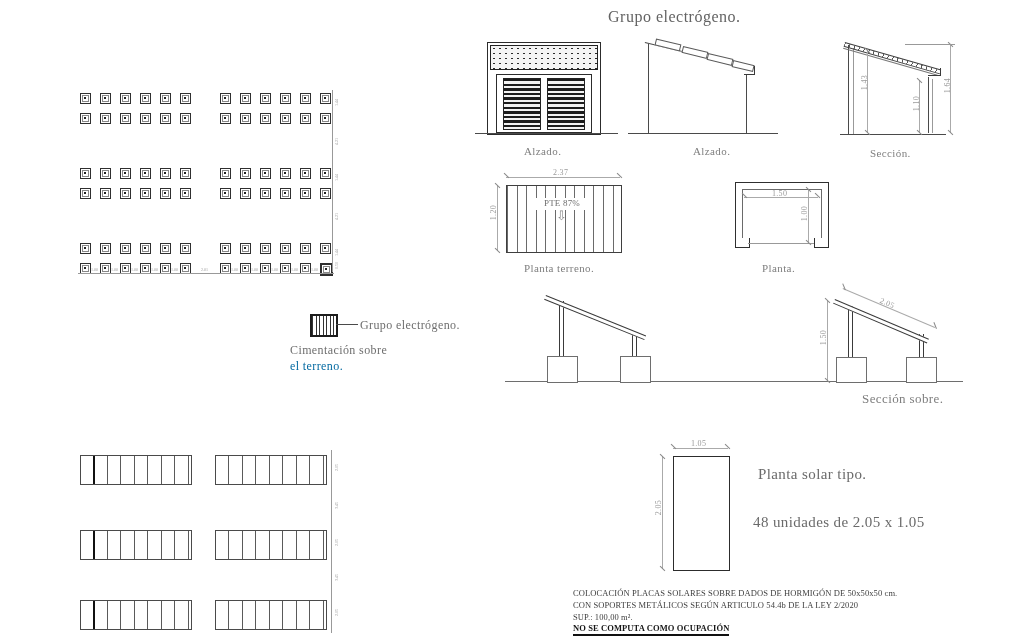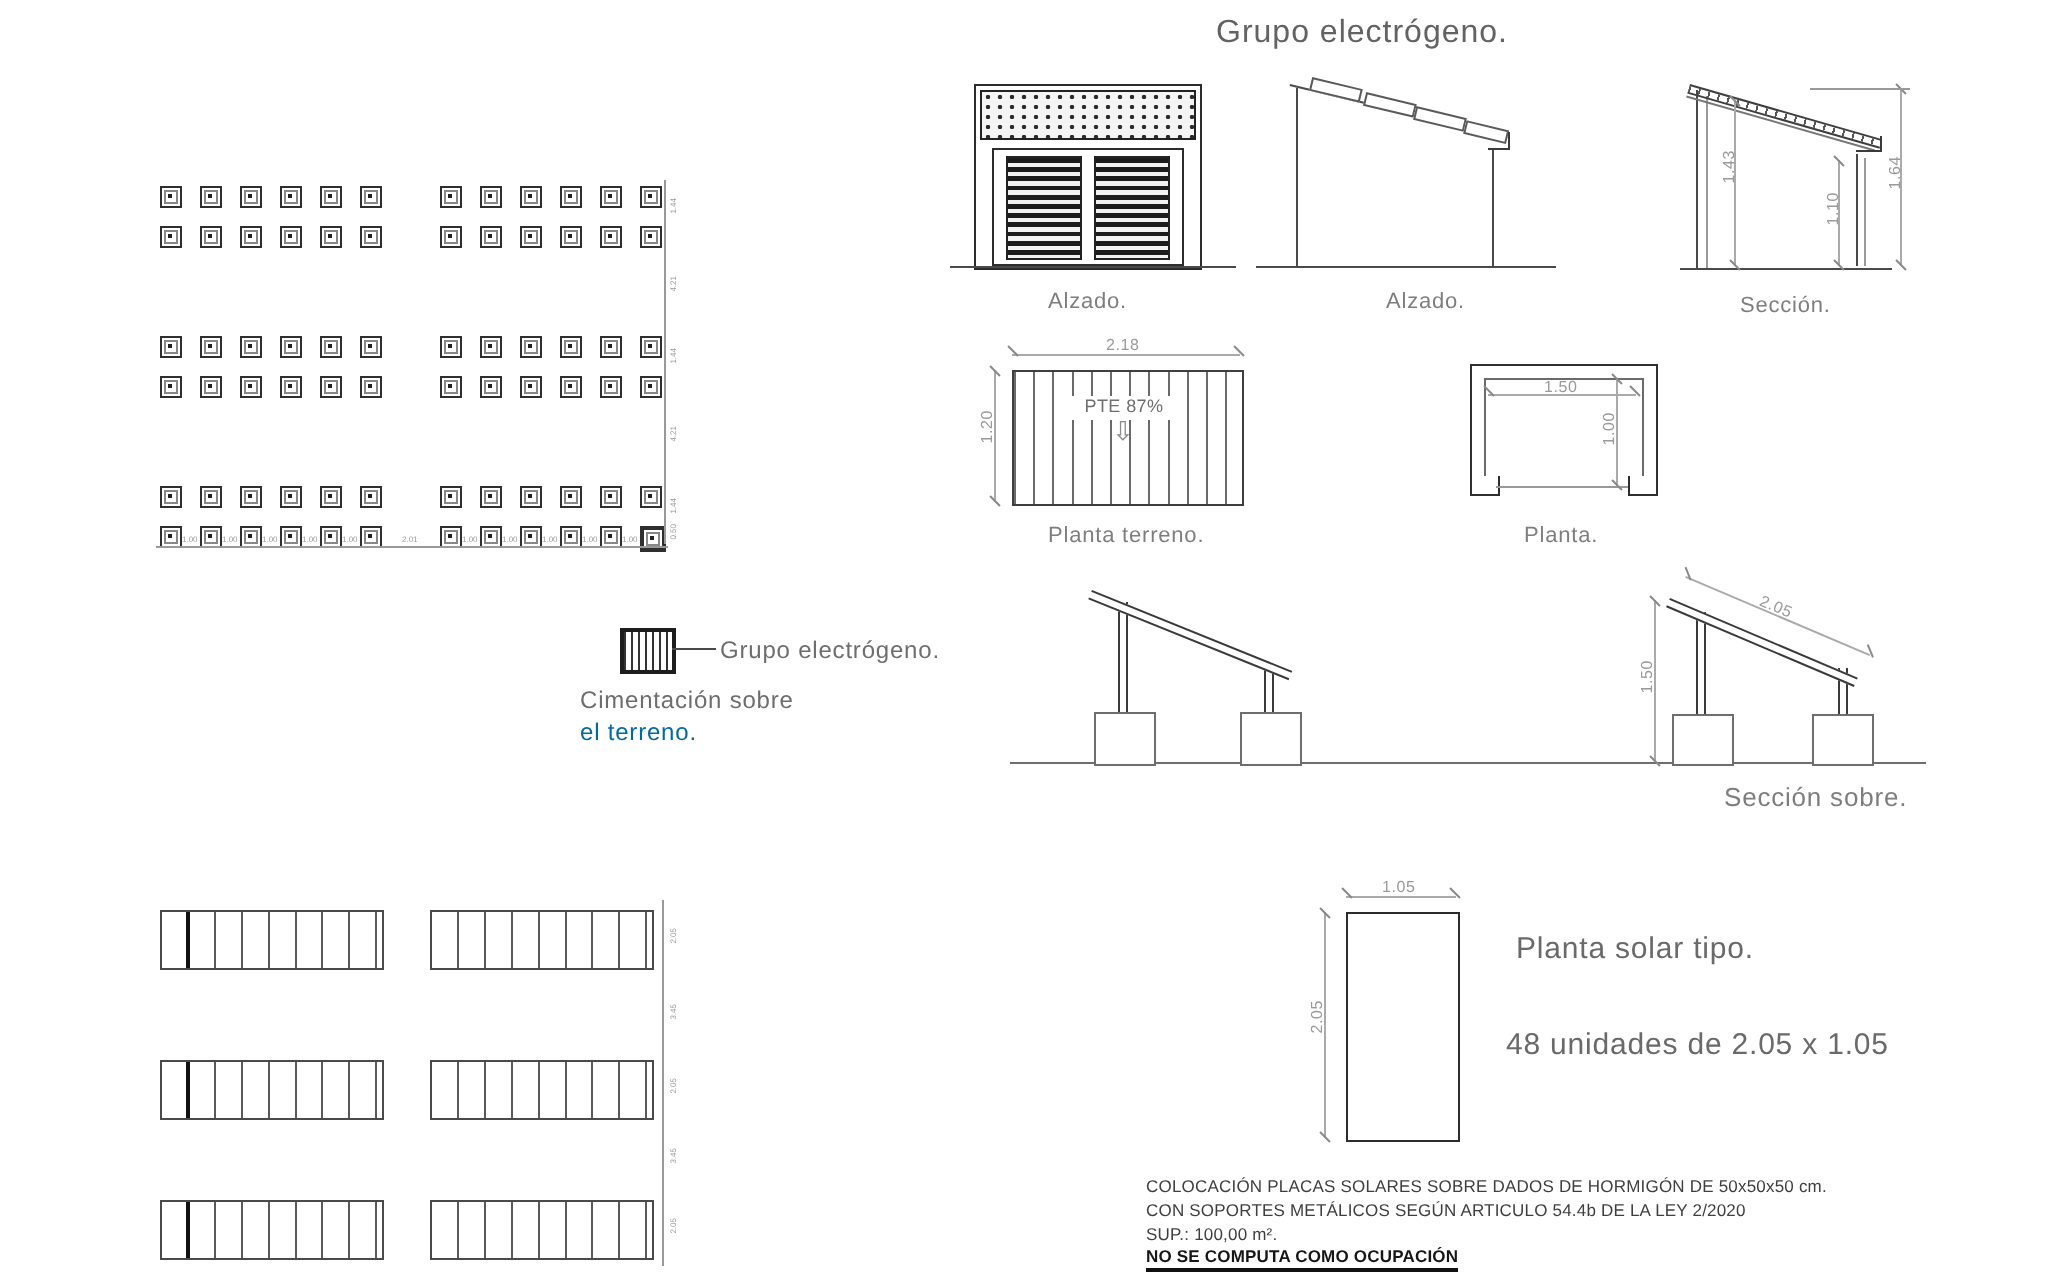--- a/index.html
+++ b/index.html
@@ -1,17 +1,17 @@
 <!DOCTYPE html>
 <html><head>
 <meta charset="utf-8">
 <style>
   html,body{margin:0;padding:0;background:#fff;}
   .canvas{position:relative;width:1024px;height:640px;background:#ffffff;overflow:hidden;
-          font-family:Liberation Sans, sans-serif;}
+          font-family:Liberation Serif, serif;}
   .abs{position:absolute;}
   
   .hl{position:absolute;height:0;border-top:1px solid #4a4a4a;}
   .vl{position:absolute;width:0;border-left:1px solid #4a4a4a;}
   .hl.light{border-top-color:#999;}
   .vl.light{border-left-color:#999;}
   
   .dimh{position:absolute;height:0;border-top:1px solid #aaa;}
   .dimh:before,.dimh:after{content:"";position:absolute;top:-3px;width:7px;border-top:1px solid #8a8a8a;transform:rotate(45deg);}
   .dimh:before{left:-3px;}.dimh:after{right:-3px;}
@@ -419,21 +419,21 @@
     <div class="dimtxt vtext" style="left:912px;top:96px;">1.10</div>
     <div class="dimv" style="left:950px;top:44px;height:89px;"></div>
     <div class="hl light" style="left:905px;top:44px;width:50px;"></div>
     <div class="dimtxt vtext" style="left:943px;top:78px;">1.64</div>
     <div class="lbl" style="left:870px;top:147px;">Sección.</div>
   </div>
 
   <div>
     <div class="deck" style="left:506px;top:185px;width:114px;height:66px;"></div>
     <div class="dimh" style="left:506px;top:177px;width:114px;"></div>
-    <div class="dimtxt" style="left:553px;top:168px;">2.18</div>
+    <div class="dimtxt" style="left:553px;top:168px;">2.37</div>
     <div class="dimv" style="left:497px;top:185px;height:66px;"></div>
     <div class="dimtxt vtext" style="left:489px;top:205px;">1.20</div>
     <div class="abs" style="left:536px;top:198px;width:52px;height:12px;background:#fff;color:#6e6e6e;font-size:9px;letter-spacing:.2px;text-align:center;">PTE 87%</div>
     <div class="arrow" style="left:556px;top:209px;">⇩</div>
     <div class="lbl" style="left:524px;top:262px;">Planta terreno.</div>
   </div>
 
   <div>
     <div class="abs" style="left:735px;top:182px;width:92px;height:64px;border:1.4px solid #2f2f2f;border-bottom:none;"></div>
     <div class="abs" style="left:742px;top:189px;width:78px;height:57px;border:1px solid #6a6a6a;border-bottom:none;"></div>

